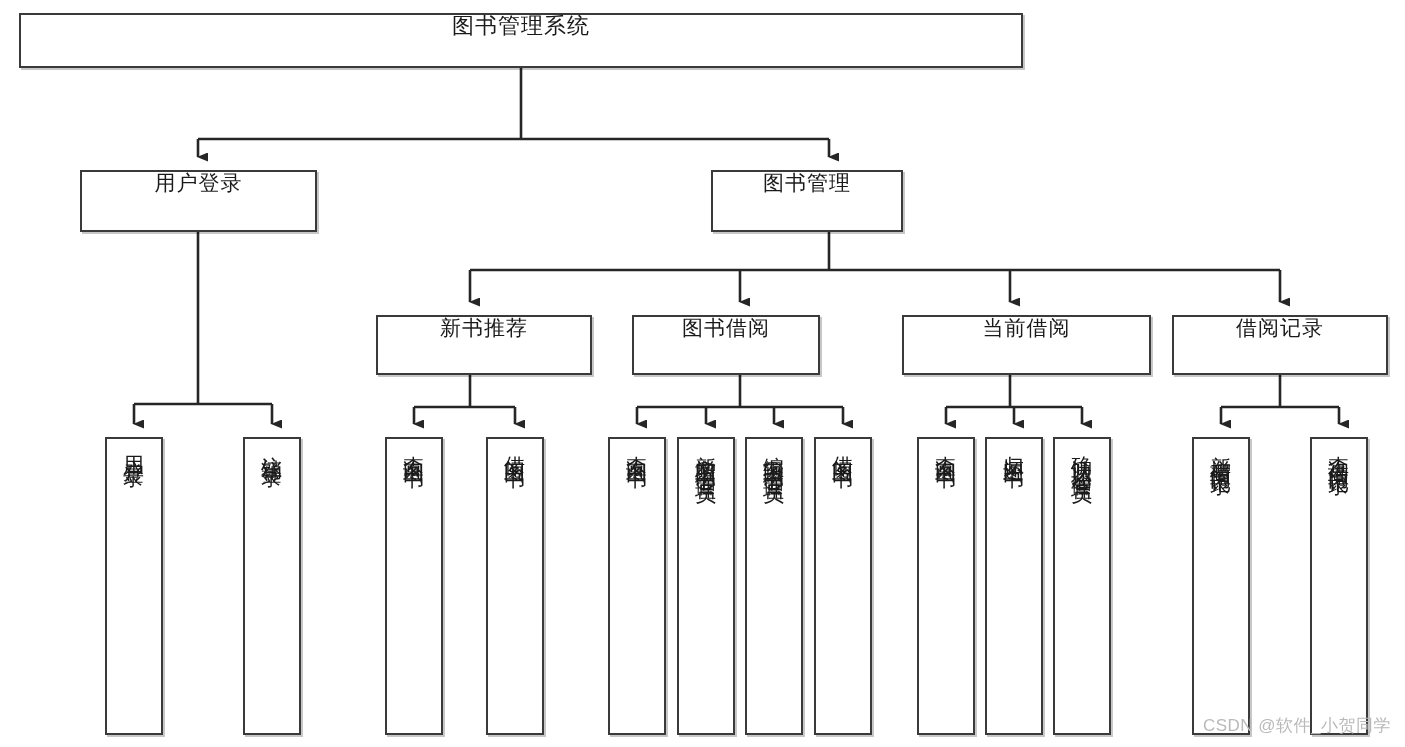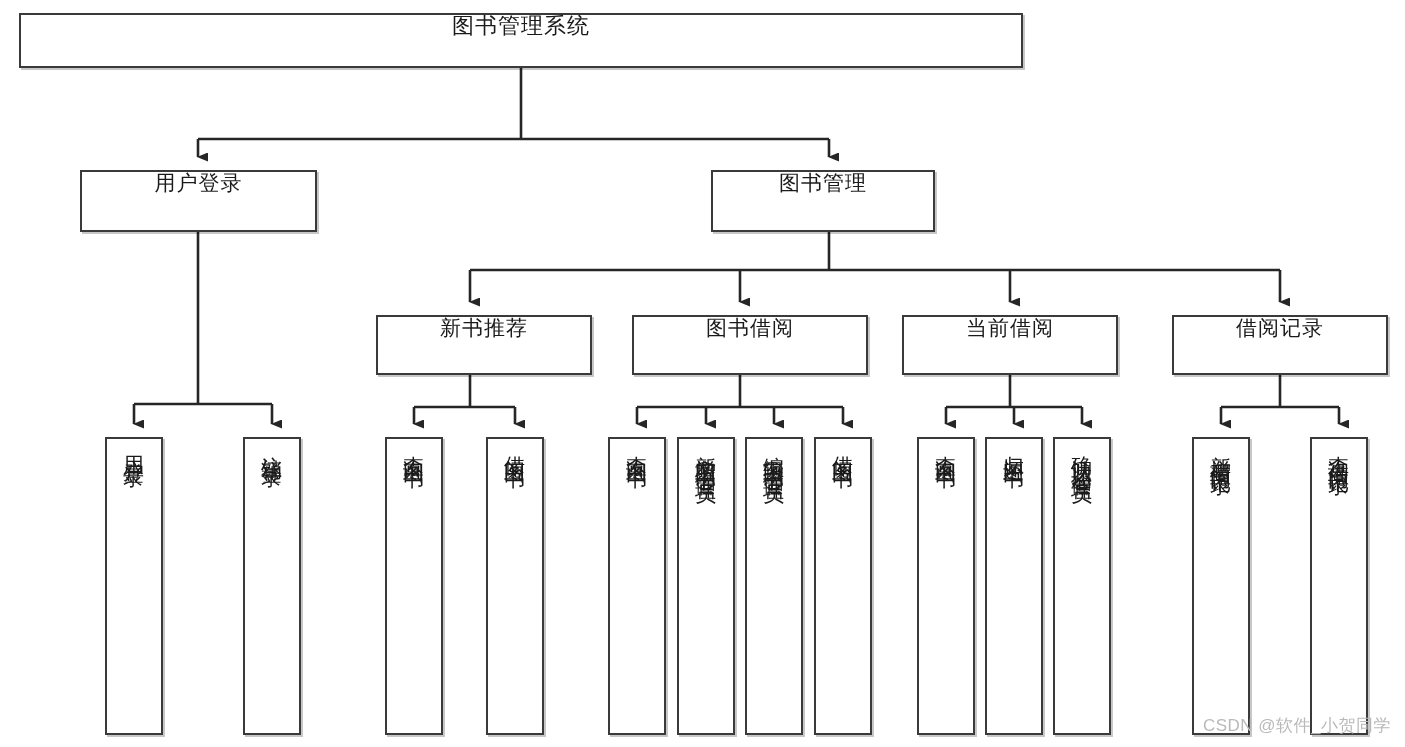--- a/index.html
+++ b/index.html
@@ -122,31 +122,31 @@
     </g>
   </svg>
 
   <div class="node-box" id="node-root" style="left: 19px; top: 13px; width: 1004px; height: 55px;">
     <span class="node-label-h root-label">图书管理系统</span>
   </div>
 
   <div class="node-box" id="node-l2-0" style="left: 80px; top: 170px; width: 237px; height: 62px;">
     <span class="node-label-h">用户登录</span>
   </div>
-  <div class="node-box" id="node-l2-1" style="left: 711px; top: 170px; width: 224px; height: 62px;">
+  <div class="node-box" id="node-l2-1" style="left: 711px; top: 170px; width: 192px; height: 62px;">
     <span class="node-label-h">图书管理</span>
   </div>
 
   <div class="node-box" id="node-l3-0" style="left: 376px; top: 315px; width: 216px; height: 60px;">
     <span class="node-label-h">新书推荐</span>
   </div>
-  <div class="node-box" id="node-l3-1" style="left: 632px; top: 315px; width: 236px; height: 60px;">
+  <div class="node-box" id="node-l3-1" style="left: 632px; top: 315px; width: 188px; height: 60px;">
     <span class="node-label-h">图书借阅</span>
   </div>
-  <div class="node-box" id="node-l3-2" style="left: 902px; top: 315px; width: 216px; height: 60px;">
+  <div class="node-box" id="node-l3-2" style="left: 902px; top: 315px; width: 249px; height: 60px;">
     <span class="node-label-h">当前借阅</span>
   </div>
   <div class="node-box" id="node-l3-3" style="left: 1172px; top: 315px; width: 216px; height: 60px;">
     <span class="node-label-h">借阅记录</span>
   </div>
 
   <div class="node-box" id="node-leaf-0" style="left: 105px; top: 437px; width: 58px; height: 298px;">
     <span class="node-label-v">用户登录</span>
   </div>
   <div class="node-box" id="node-leaf-1" style="left: 243px; top: 437px; width: 58px; height: 298px;">

